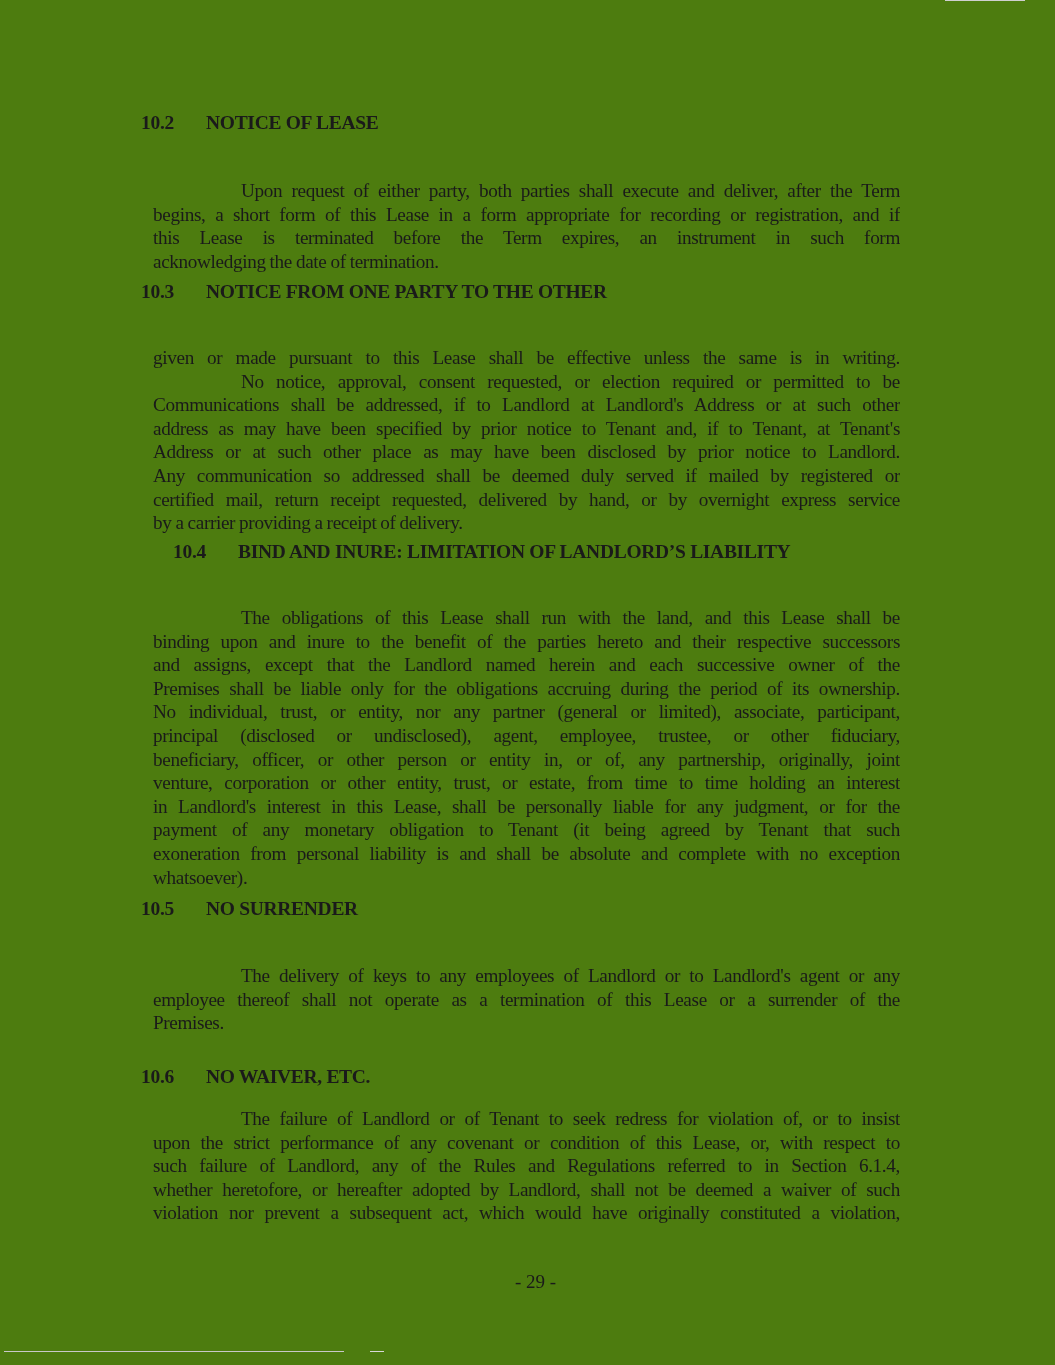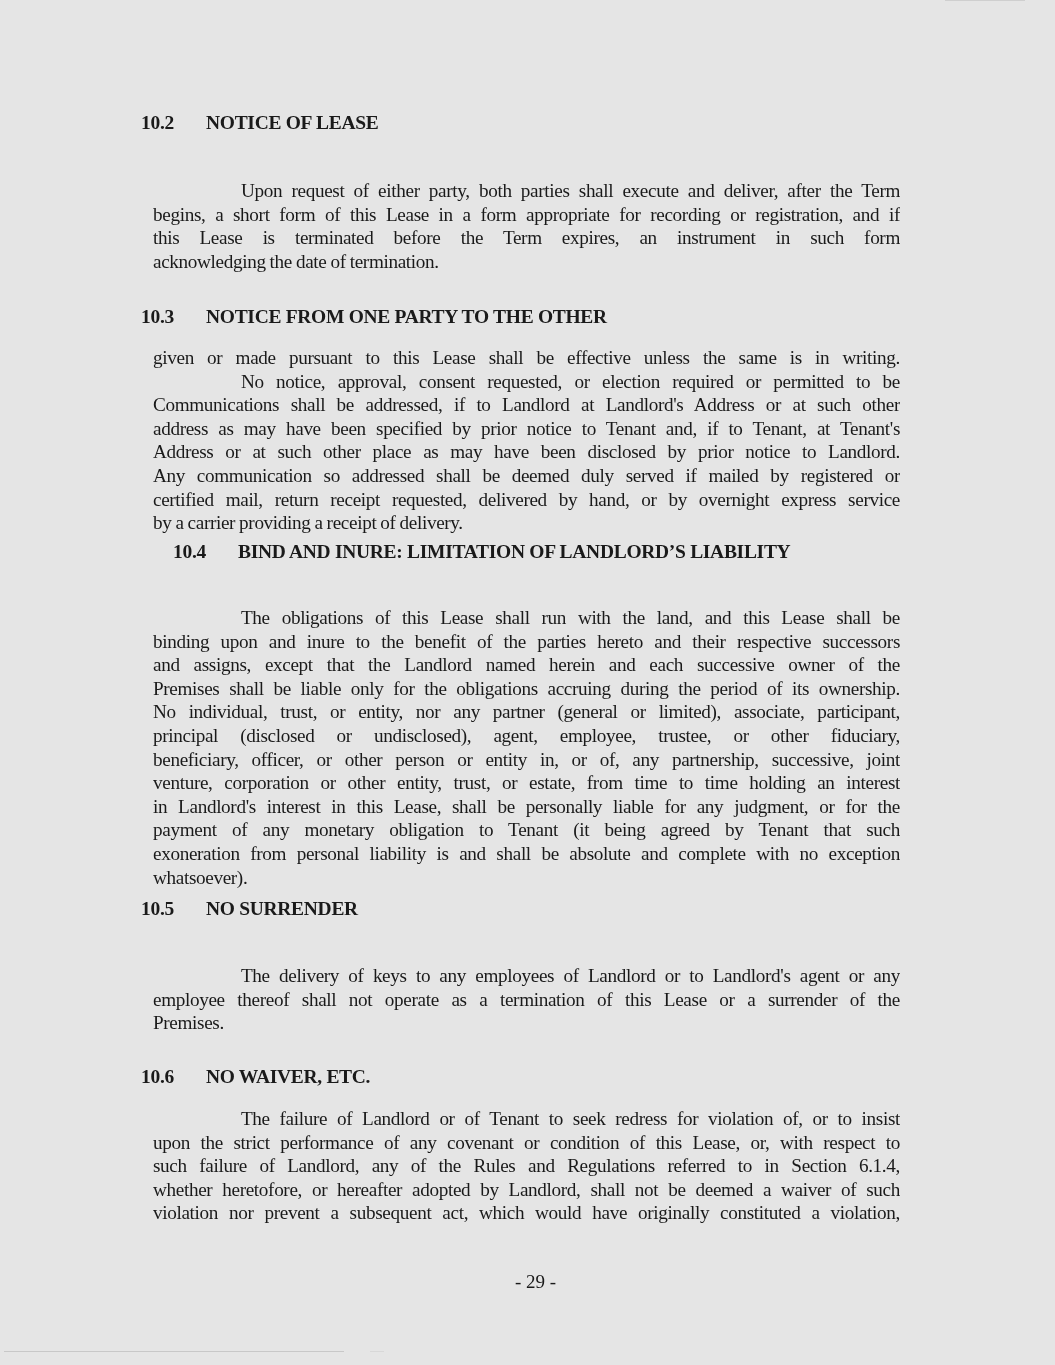--- a/index.html
+++ b/index.html
@@ -13,21 +13,21 @@
       position: relative;
       overflow: hidden;
       font-family: "Liberation Serif", "DejaVu Serif", serif;
       color: #1a1a1a;
     }
     .page {
       position: absolute;
       left: 0; top: 0;
       width: 1055px;
       height: 1365px;
-      background: #e5e5e5;
+      background: #4d7c0f;
     }
     .section-heading {
       position: absolute;
       left: 141px;
       font-weight: bold;
       font-size: 19.5px;
       letter-spacing: -0.3px;
       margin: 0;
       white-space: nowrap;
     }
@@ -104,21 +104,21 @@
   <h2 class="section-heading" style="top:112px;">
     <span class="num">10.2</span><span>NOTICE OF LEASE</span>
   </h2>
   <p class="para" style="top:167px;">
     <span class="ln first">Upon request of either party, both parties shall execute and deliver, after the Term</span>
     <span class="ln">begins, a short form of this Lease in a form appropriate for recording or registration, and if</span>
     <span class="ln">this Lease is terminated before the Term expires, an instrument in such form</span>
     <span class="ln last">acknowledging the date of termination.</span>
   </p>
 
-  <h2 class="section-heading" style="top:281px;margin-top:25px;">
+  <h2 class="section-heading" style="top:281px;">
     <span class="num">10.3</span><span>NOTICE FROM ONE PARTY TO THE OTHER</span>
   </h2>
   <p class="para" style="top:334px;">
     <span class="ln">given or made pursuant to this Lease shall be effective unless the same is in writing.</span>
     <span class="ln first">No notice, approval, consent requested, or election required or permitted to be</span>
     <span class="ln">Communications shall be addressed, if to Landlord at Landlord's Address or at such other</span>
     <span class="ln">address as may have been specified by prior notice to Tenant and, if to Tenant, at Tenant's</span>
     <span class="ln">Address or at such other place as may have been disclosed by prior notice to Landlord.</span>
     <span class="ln">Any communication so addressed shall be deemed duly served if mailed by registered or</span>
     <span class="ln">certified mail, return receipt requested, delivered by hand, or by overnight express service</span>
@@ -128,21 +128,21 @@
   <h2 class="section-heading" style="top:541px;margin-left:32px;">
     <span class="num">10.4</span><span>BIND AND INURE: LIMITATION OF LANDLORD’S LIABILITY</span>
   </h2>
   <p class="para" style="top:594px;">
     <span class="ln first">The obligations of this Lease shall run with the land, and this Lease shall be</span>
     <span class="ln">binding upon and inure to the benefit of the parties hereto and their respective successors</span>
     <span class="ln">and assigns, except that the Landlord named herein and each successive owner of the</span>
     <span class="ln">Premises shall be liable only for the obligations accruing during the period of its ownership.</span>
     <span class="ln">No individual, trust, or entity, nor any partner (general or limited), associate, participant,</span>
     <span class="ln">principal (disclosed or undisclosed), agent, employee, trustee, or other fiduciary,</span>
-    <span class="ln">beneficiary, officer, or other person or entity in, or of, any partnership, successive, joint</span>
+    <span class="ln">beneficiary, officer, or other person or entity in, or of, any partnership, originally, joint</span>
     <span class="ln">venture, corporation or other entity, trust, or estate, from time to time holding an interest</span>
     <span class="ln">in Landlord's interest in this Lease, shall be personally liable for any judgment, or for the</span>
     <span class="ln">payment of any monetary obligation to Tenant (it being agreed by Tenant that such</span>
     <span class="ln">exoneration from personal liability is and shall be absolute and complete with no exception</span>
     <span class="ln last">whatsoever).</span>
   </p>
 
   <h2 class="section-heading" style="top:898px;">
     <span class="num">10.5</span><span>NO SURRENDER</span>
   </h2>

